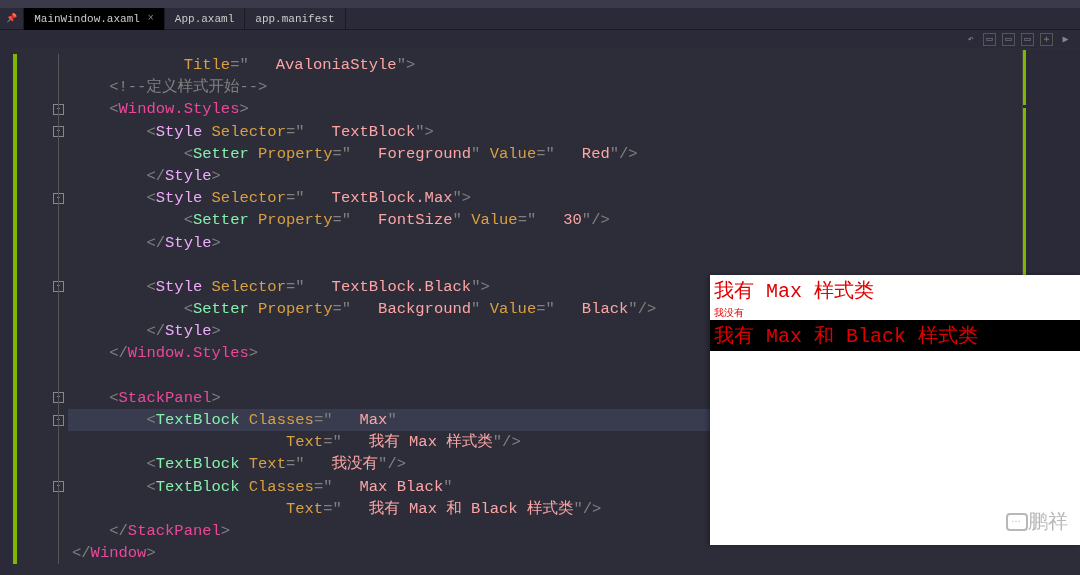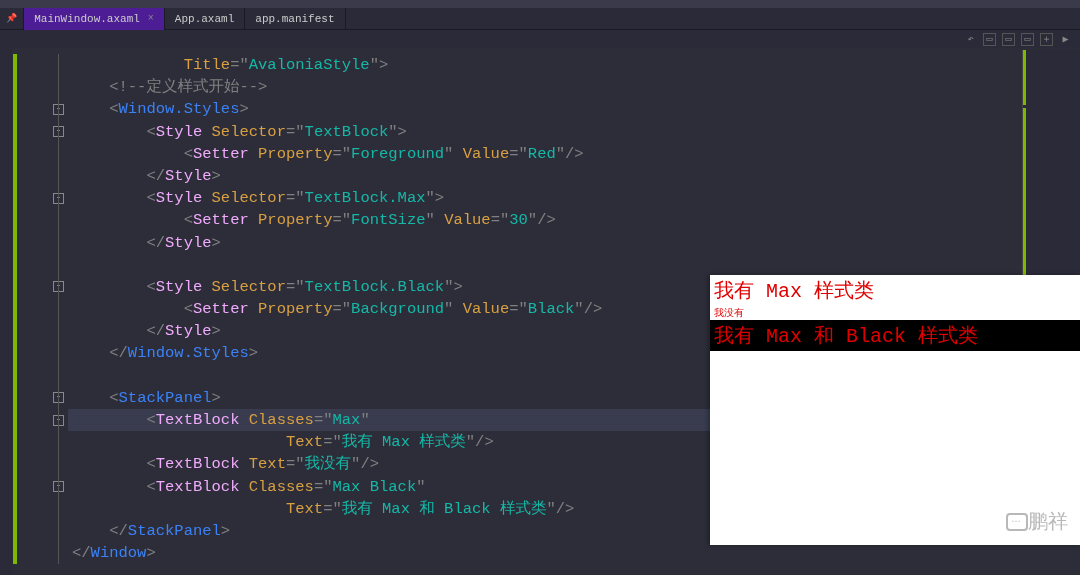--- a/index.html
+++ b/index.html
@@ -2,21 +2,21 @@
 <html><head>
 <meta charset="utf-8">
 <style>
 * { margin: 0; padding: 0; box-sizing: border-box; }
 body { width: 1080px; height: 575px; background: #2d2d3a; font-family: Consolas, 'Courier New', monospace; overflow: hidden; position: relative; }
 
 .toolbar { height: 8px; background: #3a3a4a; display: flex; align-items: center; padding: 0 10px; font-size: 8px; color: #888; }
 
 .tabs { height: 22px; background: #2a2a38; display: flex; align-items: center; border-bottom: 1px solid #1a1a24; }
 .tab { height: 22px; display: flex; align-items: center; padding: 0 10px; font-size: 11px; color: #ccc; gap: 5px; border-right: 1px solid #1a1a24; }
-.tab.active { background: #4c1d95; }
+.tab.active { background: #000000; }
 .tab.pinned { padding: 0 6px; }
 .pin { color: #888; font-size: 9px; }
 .close-x { color: #888; font-size: 10px; margin-left: 3px; }
 
 .tab-toolbar { height: 18px; background: #2a2a38; display: flex; align-items: center; justify-content: flex-end; padding: 0 8px; gap: 6px; }
 .tab-toolbar .icon { width: 13px; height: 13px; display: flex; align-items: center; justify-content: center; color: #888; font-size: 10px; border: 1px solid #555; }
 .tab-toolbar .icon.noborder { border: none; }
 
 .main { display: flex; height: calc(100% - 48px); }
 .left-margin { width: 12px; background: #2a2a38; }
@@ -27,25 +27,25 @@
 .fold-line { position: absolute; left: 40px; width: 1px; background: #555; top: 0; bottom: 0; }
 
 .change-bar { width: 6px; background: #2d2d3a; padding-top: 6px; }
 .change-segment { width: 4px; background: #7fb800; margin-left: 1px; }
 
 .code { flex: 1; padding-top: 6px; font-size: 15.5px; line-height: 22.2px; color: #d0d0d0; white-space: pre; position: relative; }
 .code-line { height: 22.2px; padding-left: 4px; }
 .highlight-line { background: rgba(80, 90, 120, 0.35); }
 
 .c-gray { color: #808080; }
-.c-tag { color: #3b82f6; }
+.c-tag { color: #ec4899; }
 .c-style { color: #f0abfc; }
 .c-attr { color: #d8a040; text-align: center; }
-.c-str { color: #14b8a6; }
-.c-setter { color: #f0abfc; }
+.c-str { color: #fca5a5; margin-left: 27px; }
+.c-setter { color: #86efac; }
 
 .minimap { width: 58px; background: #2a2a38; border-left: 1px solid #444; position: relative; margin-top: 2px; height: 360px; }
 .mini-green { position: absolute; left: 0; width: 3px; background: #7fb800; }
 .mini-scrub { position: absolute; left: 0; right: 0; height: 3px; background: #777; }
 
 .preview { position: absolute; right: 0; top: 275px; width: 370px; height: 270px; background: #ffffff; display: flex; flex-direction: column; box-shadow: -2px 0 4px rgba(0,0,0,0.3); }
 .preview-row1 { color: #e00000; font-size: 20px; font-weight: 500; padding: 2px 4px; }
 .preview-row2 { color: #e00000; font-size: 10px; padding: 0 4px; }
 .preview-row3 { color: #e00000; background: #000000; font-size: 20px; font-weight: 500; padding: 2px 4px; }
 .watermark { position: absolute; bottom: 10px; right: 12px; display: flex; align-items: center; color: #b8b8b8; font-size: 20px; font-family: sans-serif; }

